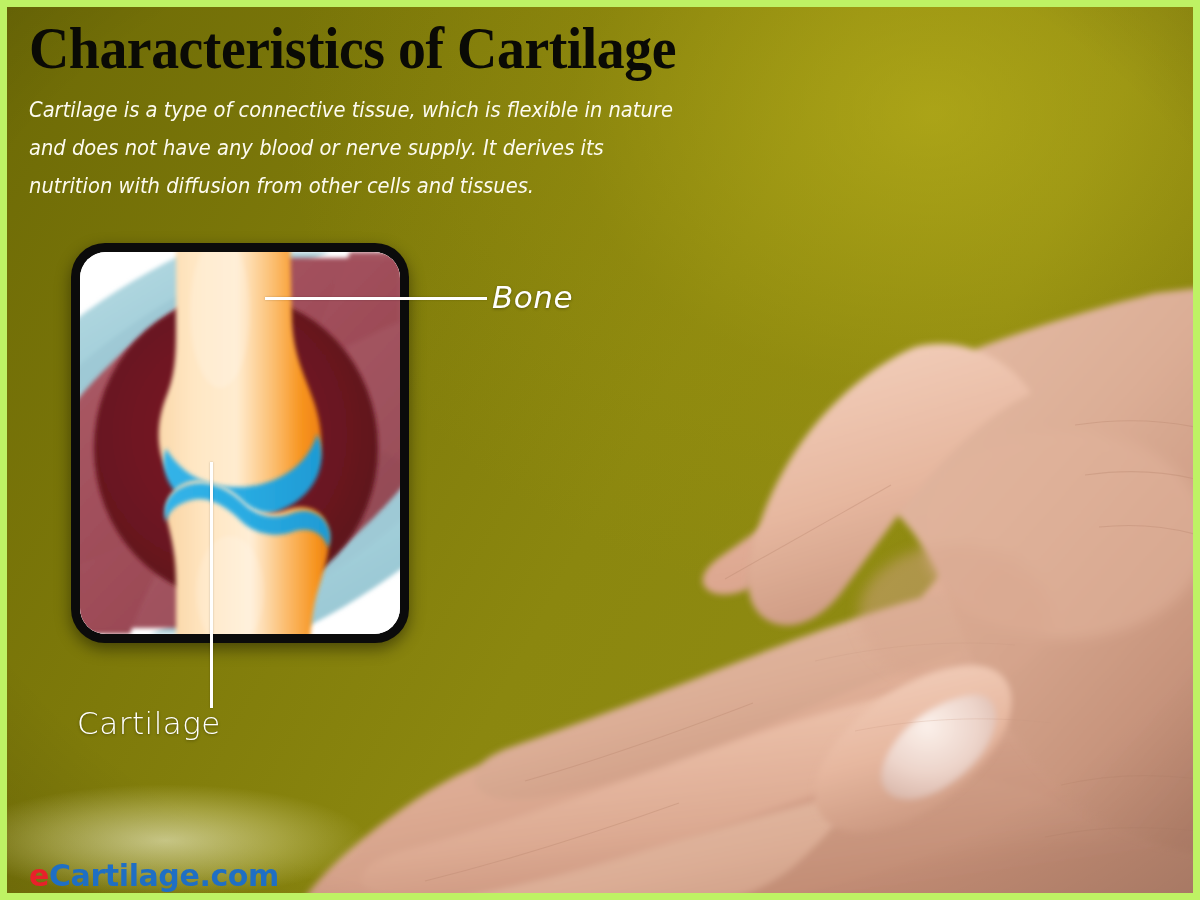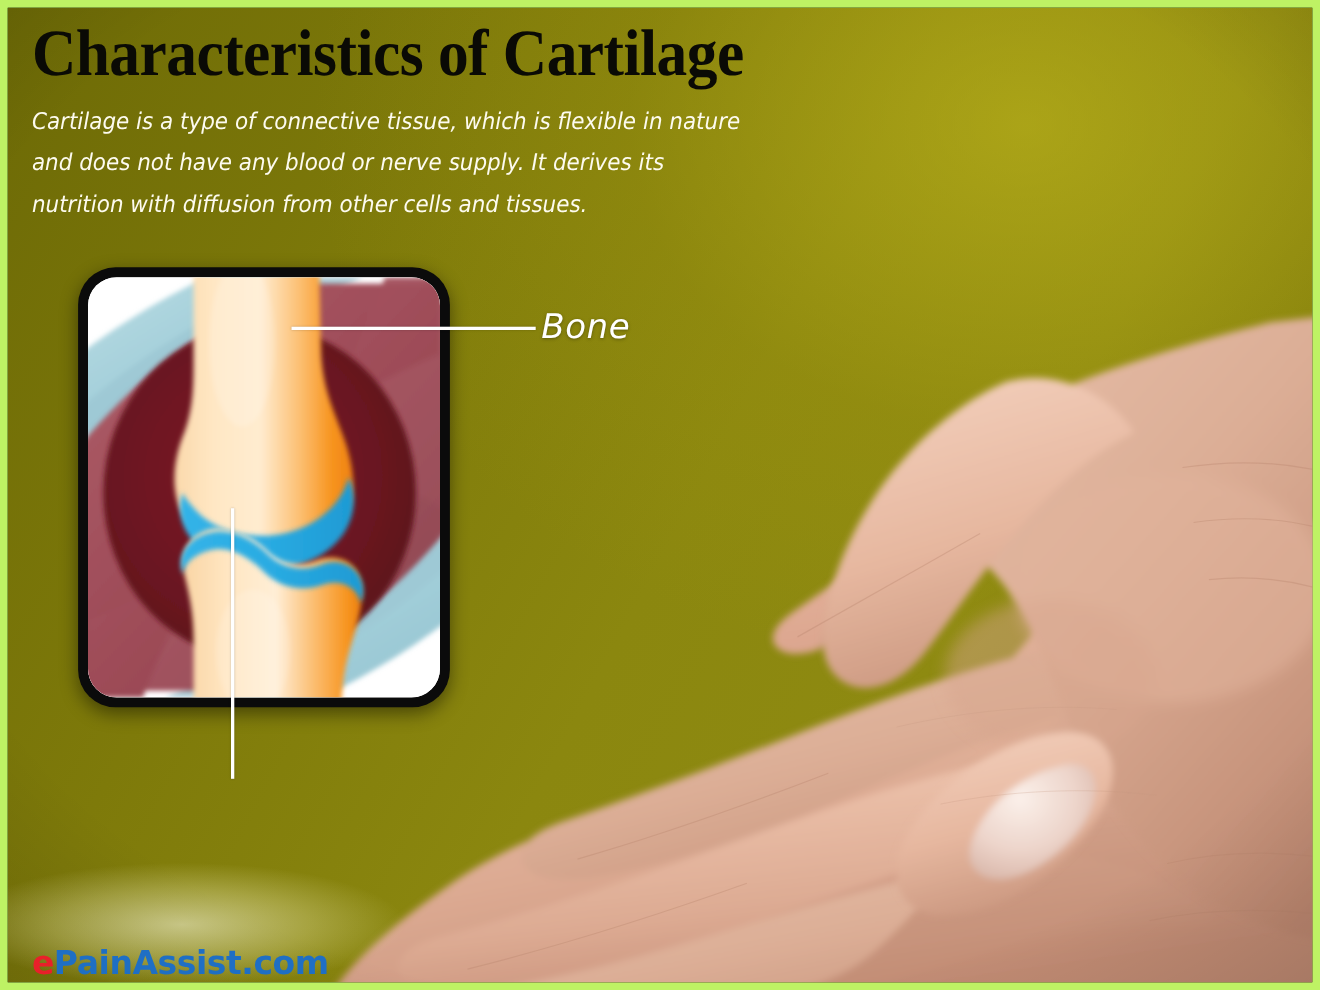--- a/index.html
+++ b/index.html
@@ -379,18 +379,19 @@
         <ellipse cx="140" cy="60" rx="30" ry="76" fill="#ffffff" opacity="0.18" filter="url(#blurS)"></ellipse>
         <ellipse cx="150" cy="340" rx="34" ry="56" fill="#ffffff" opacity="0.16" filter="url(#blurS)"></ellipse>
       </svg>
     </div>
   </div>
 
   <div class="leader leader-bone"></div>
   <div class="callout-label callout-bone-label">Bone</div>
 
   <div class="leader leader-cartilage"></div>
+  <div class="callout-label callout-cartilage-label">Cartilage</div>
 
   <div class="site-logo">
-    <span class="logo-e">e</span><span class="logo-rest">PainAssist.com</span>
+    <span class="logo-e">e</span><span class="logo-rest">Cartilage.com</span>
   </div>
 
 </div>
 
 </body></html>

